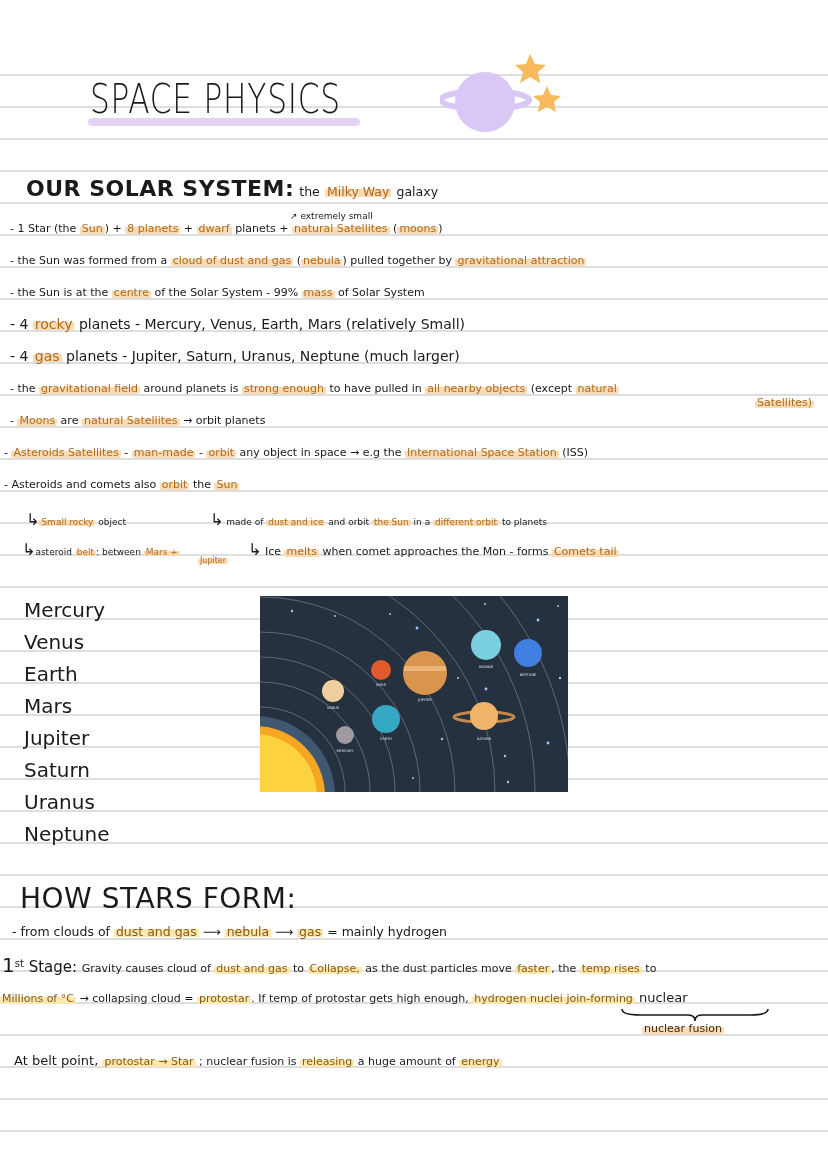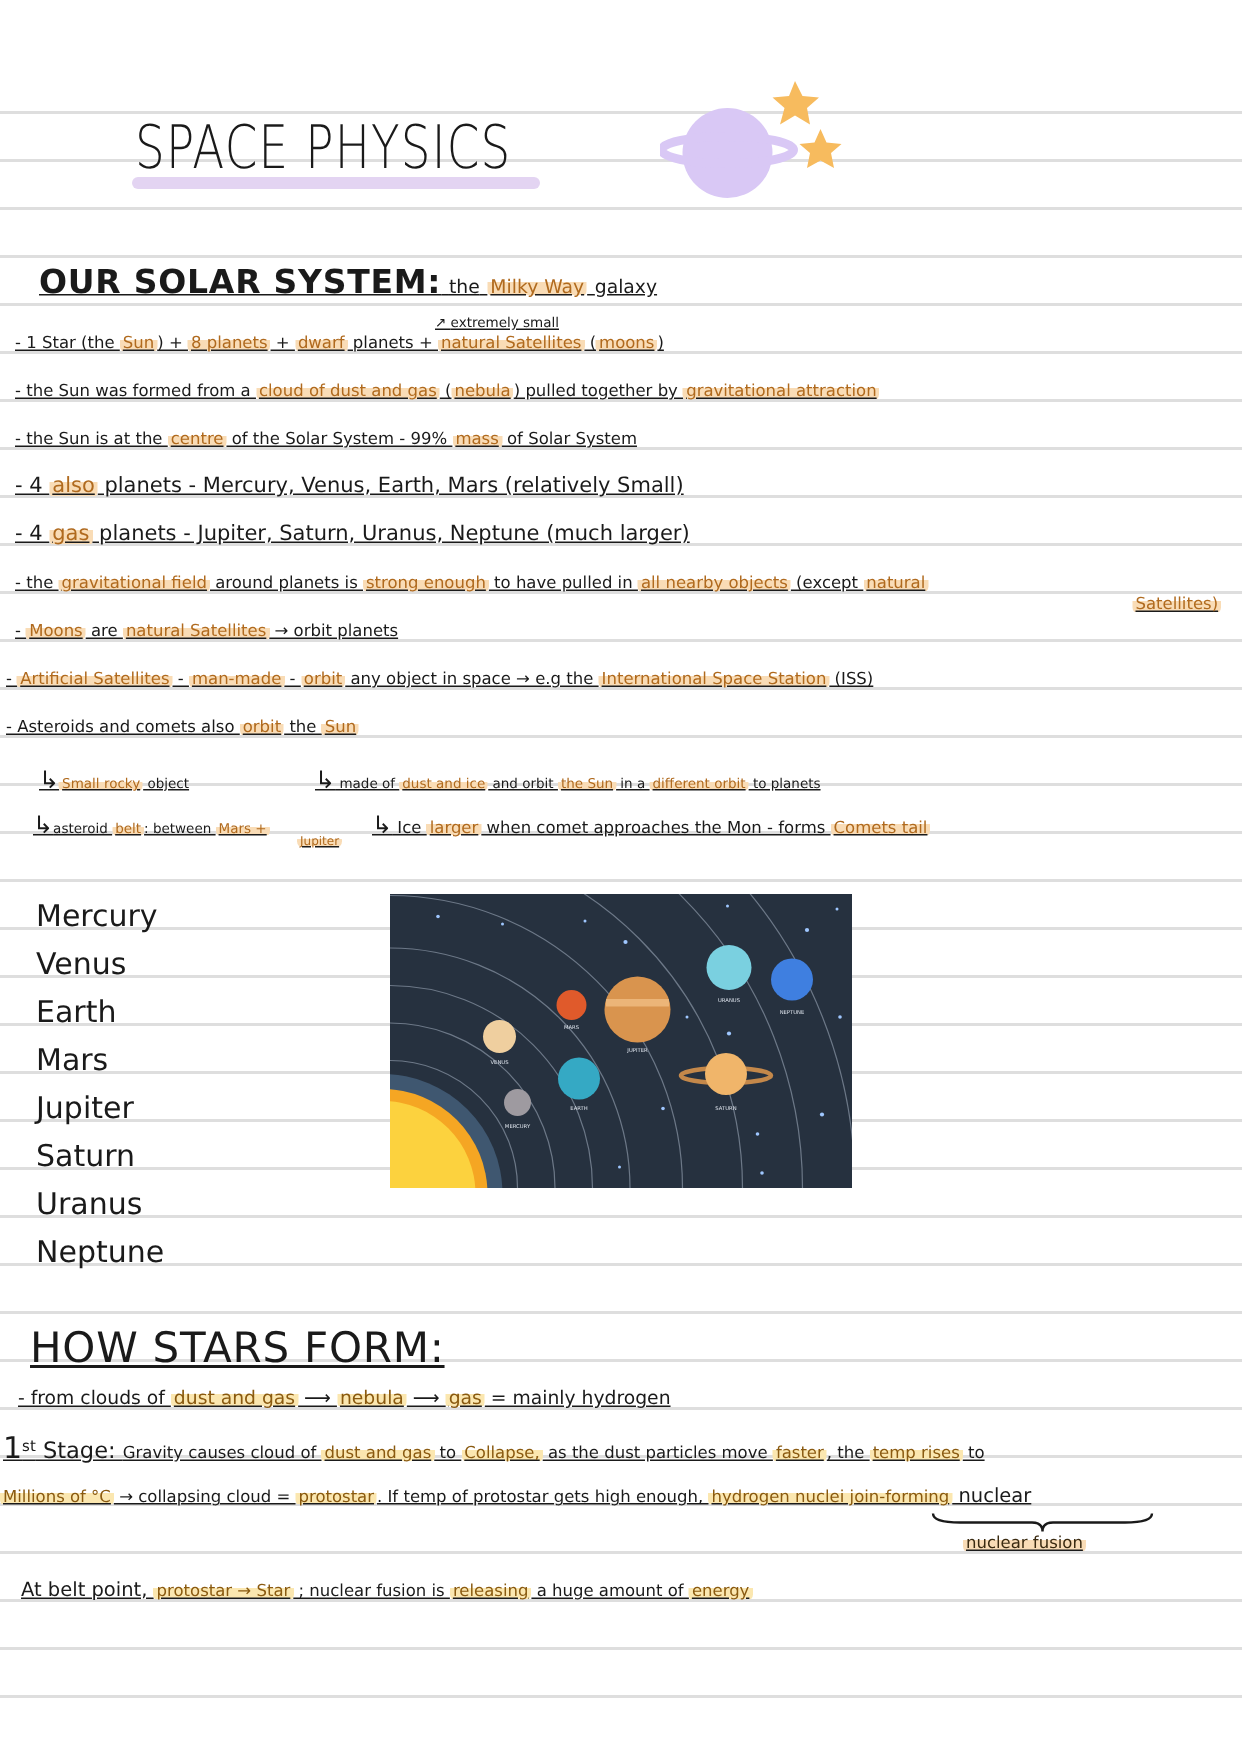--- a/index.html
+++ b/index.html
@@ -3,21 +3,21 @@
 <meta charset="utf-8">
 <style>
   html, body { margin:0; padding:0; }
   body {
     width:828px; height:1171px; position:relative; overflow:hidden;
     background:#ffffff;
     font-family:"DejaVu Sans", sans-serif;
     color:#1a1a1a;
   }
   .rule { position:absolute; left:0; width:828px; height:2px; background:#dedede; }
-  .line { position:absolute; white-space:nowrap;text-decoration:underline; }
+  .line { position:absolute; white-space:nowrap; }
   .hl { background:linear-gradient(to bottom, transparent 35%, #f9dcb6 35%, #f9dcb6 90%, transparent 90%); color:#b06a1e; border-radius:4px; padding:0 2px; }
   .hl-y { background:linear-gradient(to bottom, transparent 35%, #fbe7b0 35%, #fbe7b0 90%, transparent 90%); color:#8a5a10; border-radius:4px; padding:0 2px; }
   .title {
     position:absolute; left:90px; top:76px; font-family:"DejaVu Sans", sans-serif;
     font-size:40px; font-weight:300; letter-spacing:1px; transform:scaleX(0.78); transform-origin:left;
   }
   .title-underline { position:absolute; left:88px; top:118px; width:272px; height:8px; background:#e3d4f2; border-radius:4px; }
   .h1 { font-family:"DejaVu Sans", sans-serif; font-weight:bold; font-size:22px; letter-spacing:0.5px; }
   .t { font-size:12.5px; }
   .ts { font-size:11px; }
@@ -96,61 +96,61 @@
 
 <div class="line ts" style="left:10px;top:254px">
   <span>- the Sun was formed from a </span><span class="hl">cloud of dust and gas</span><span> (</span><span class="hl">nebula</span><span>) pulled together by </span><span class="hl">gravitational attraction</span>
 </div>
 
 <div class="line ts" style="left:10px;top:286px">
   <span>- the Sun is at the </span><span class="hl">centre</span><span> of the Solar System - 99% </span><span class="hl">mass</span><span> of Solar System</span>
 </div>
 
 <div class="line t" style="left:10px;top:316px;font-size:14px">
-  <span>- 4 </span><span class="hl">also</span><span> planets - Mercury, Venus, Earth, Mars     (relatively Small)</span>
+  <span>- 4 </span><span class="hl">rocky</span><span> planets - Mercury, Venus, Earth, Mars     (relatively Small)</span>
 </div>
 
 <div class="line t" style="left:10px;top:348px;font-size:14px">
   <span>- 4 </span><span class="hl">gas</span><span> planets  - Jupiter, Saturn, Uranus, Neptune (much larger)</span>
 </div>
 
 <div class="line ts" style="left:10px;top:382px">
   <span>- the </span><span class="hl">gravitational field</span><span> around planets is </span><span class="hl">strong enough</span><span> to have pulled in </span><span class="hl">all nearby objects</span><span> (except </span><span class="hl">natural</span>
 </div>
 <div class="line ts" style="left:755px;top:396px">
   <span class="hl">Satellites)</span>
 </div>
 
 <div class="line ts" style="left:10px;top:414px">
   <span>- </span><span class="hl">Moons</span><span> are </span><span class="hl">natural Satellites</span><span> → orbit planets</span>
 </div>
 
 <div class="line ts" style="left:4px;top:446px">
-  <span>- </span><span class="hl">Artificial Satellites</span><span> - </span><span class="hl">man-made</span><span> - </span><span class="hl">orbit</span><span> any object in space → e.g the </span><span class="hl">International Space Station</span><span> (ISS)</span>
+  <span>- </span><span class="hl">Asteroids Satellites</span><span> - </span><span class="hl">man-made</span><span> - </span><span class="hl">orbit</span><span> any object in space → e.g the </span><span class="hl">International Space Station</span><span> (ISS)</span>
 </div>
 
 <div class="line ts" style="left:4px;top:478px">
   <span>- Asteroids and comets  also </span><span class="hl">orbit</span><span> the </span><span class="hl">Sun</span>
 </div>
 
 <div class="line tiny" style="left:26px;top:510px">
   <span class="arrow" style="font-size:16px">↳</span><span class="hl">Small rocky</span><span> object</span>
 </div>
 <div class="line tiny" style="left:210px;top:510px">
   <span class="arrow" style="font-size:16px">↳</span><span> made of </span><span class="hl">dust and ice</span><span> and orbit </span><span class="hl">the Sun</span><span> in a </span><span class="hl">different orbit</span><span> to planets</span>
 </div>
 
 <div class="line tiny" style="left:22px;top:540px">
   <span class="arrow" style="font-size:16px">↳</span><span>asteroid </span><span class="hl">belt</span><span>: between </span><span class="hl">Mars +</span>
 </div>
 <div class="line" style="left:198px;top:556px;font-size:8px">
   <span class="hl">Jupiter</span>
 </div>
 <div class="line ts" style="left:248px;top:540px">
-  <span class="arrow" style="font-size:16px">↳</span><span> Ice </span><span class="hl">larger</span><span> when comet approaches the Mon - forms </span><span class="hl">Comets tail</span>
+  <span class="arrow" style="font-size:16px">↳</span><span> Ice </span><span class="hl">melts</span><span> when comet approaches the Mon - forms </span><span class="hl">Comets tail</span>
 </div>
 
 <div>
   <div class="planet-name" style="top:598px">Mercury</div>
   <div class="planet-name" style="top:630px">Venus</div>
   <div class="planet-name" style="top:662px">Earth</div>
   <div class="planet-name" style="top:694px">Mars</div>
   <div class="planet-name" style="top:726px">Jupiter</div>
   <div class="planet-name" style="top:758px">Saturn</div>
   <div class="planet-name" style="top:790px">Uranus</div>

